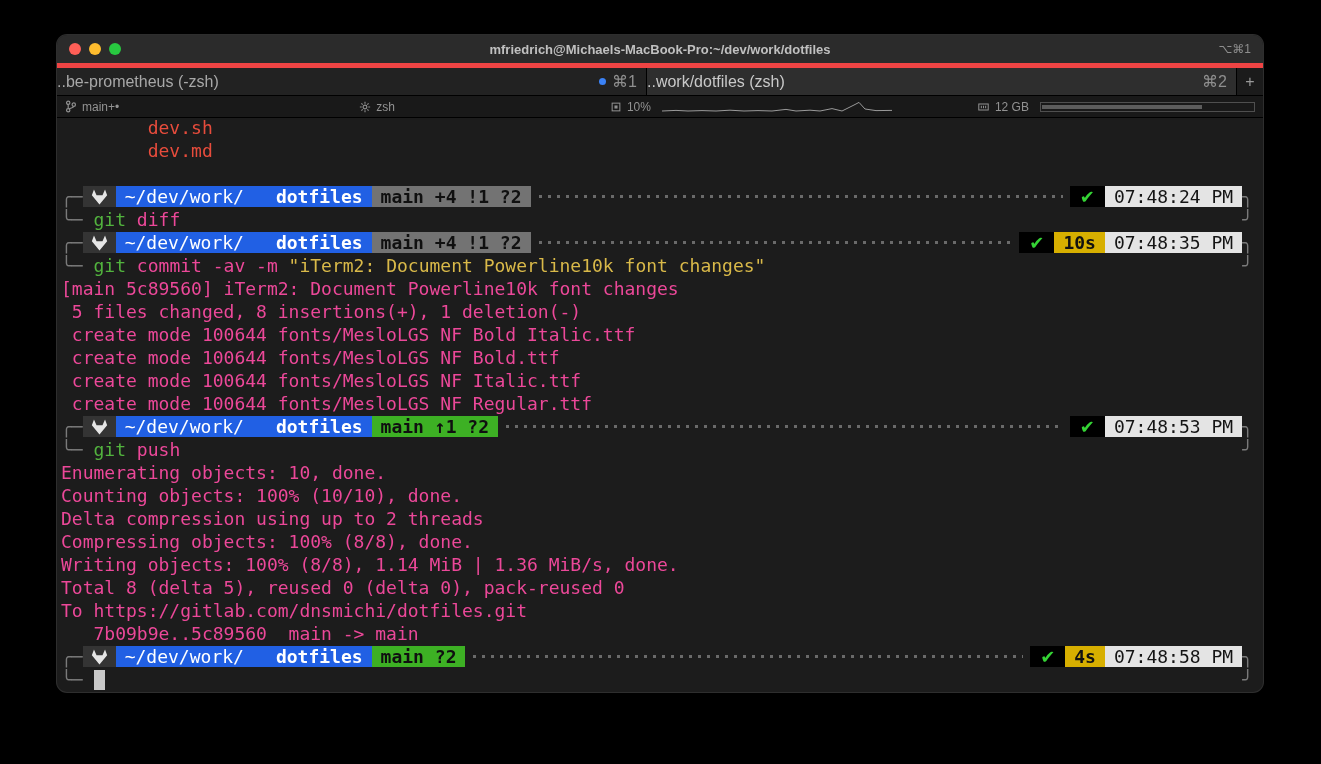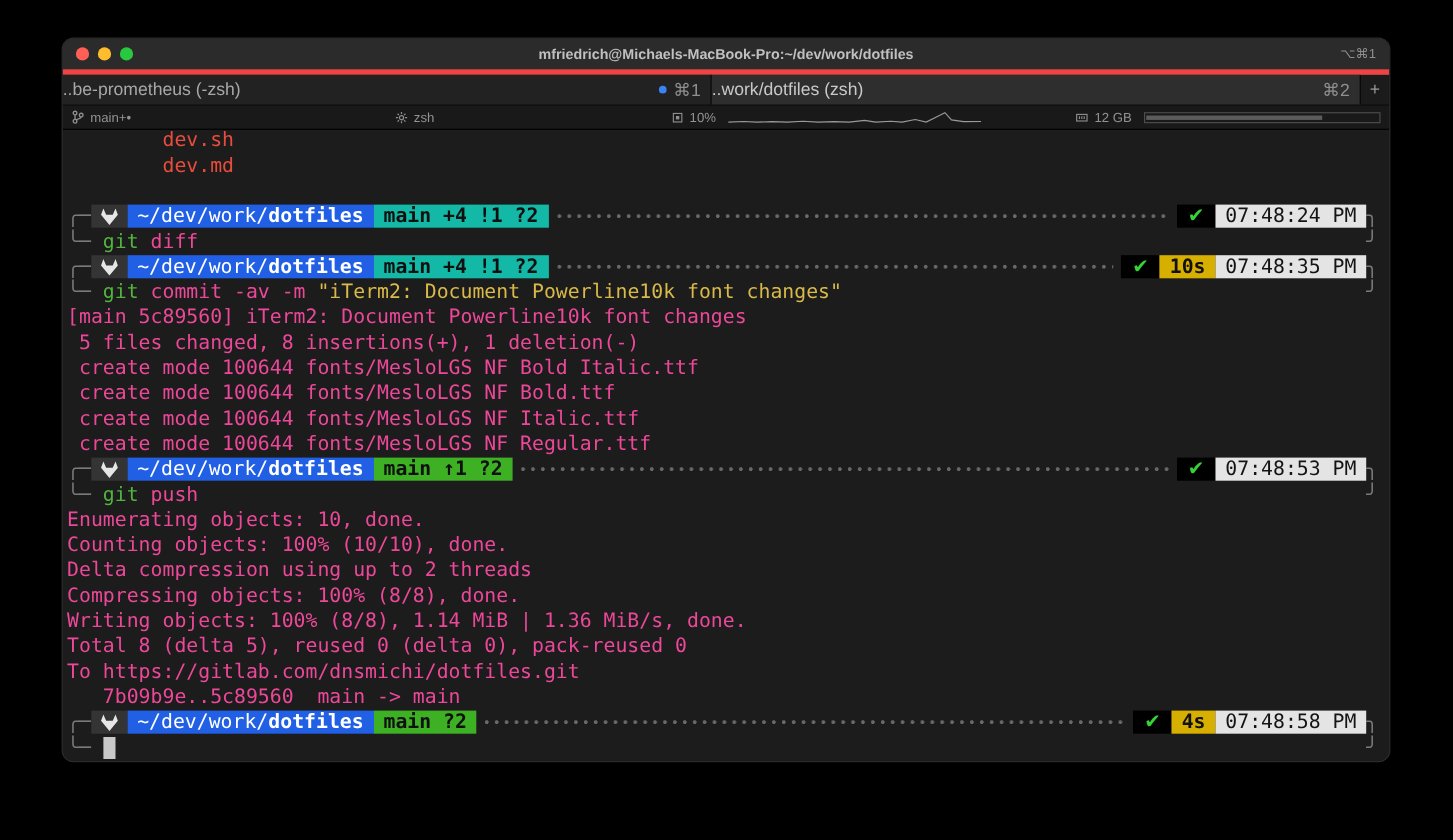--- a/index.html
+++ b/index.html
@@ -28,26 +28,26 @@
   .sb-icon{display:inline-flex;}
   .sb-bar{flex:1;height:8px;border:1px solid #4f4f4f;margin-left:6px;position:relative;}
   .sb-bar-fill{position:absolute;left:1px;top:2px;bottom:2px;width:75%;background:#5c5c5c;}
   
   .terminal{position:absolute;top:77px;left:0;right:0;bottom:0;padding:4px 10px 0 4px;
     font-family:"DejaVu Sans Mono",monospace;font-size:18px;color:#d2d2d2;cursor:text;}
   .line{height:23px;line-height:23px;white-space:pre;}
   .line.prompt,.line.cmd{display:flex;align-items:center;}
   .frame{color:#7a7a7a;}
   .spacer{flex:1;}
-  .seg{height:21px;line-height:21px;display:inline-flex;align-items:center;padding:0 9px;}
+  .seg{height:21px;line-height:21px;display:inline-flex;align-items:center;padding:0 9px;gap:32px;}
   .seg-icon{background:#343434;padding:0 8px;}
   .seg-dir{background:#2160e4;color:#ffffff;}
   .seg-dir b{font-weight:bold;}
   .seg-status{color:#101010;font-weight:bold;}
-  .seg-status.yellow{background:#14b8a6;}
+  .seg-status.yellow{background:#737373;}
   .seg-status.green{background:#3db024;}
   .dots{flex:1;height:5px;margin:0 7px;align-self:center;
     background-image:radial-gradient(circle at 2.5px 2.5px,#6a6a6a 1.5px,transparent 1.9px);
     background-size:9px 5px;background-repeat:repeat-x;background-position:left center;}
   .seg-check{background:#000;color:#35d435;font-family:"DejaVu Sans",sans-serif;font-weight:bold;padding:0 10px;}
   .seg-duration{background:#d7af00;color:#111;font-weight:bold;}
   .seg-time{background:#e4e4e4;color:#141414;}
   .cursor{width:11px;height:20px;background:#c8c8c8;display:inline-block;align-self:center;}
   .c-fg{color:#ec4899;} .c-red{color:#e74c3c;} .c-green{color:#52b33e;} .c-yellow{color:#d9b949;}
 </style>

